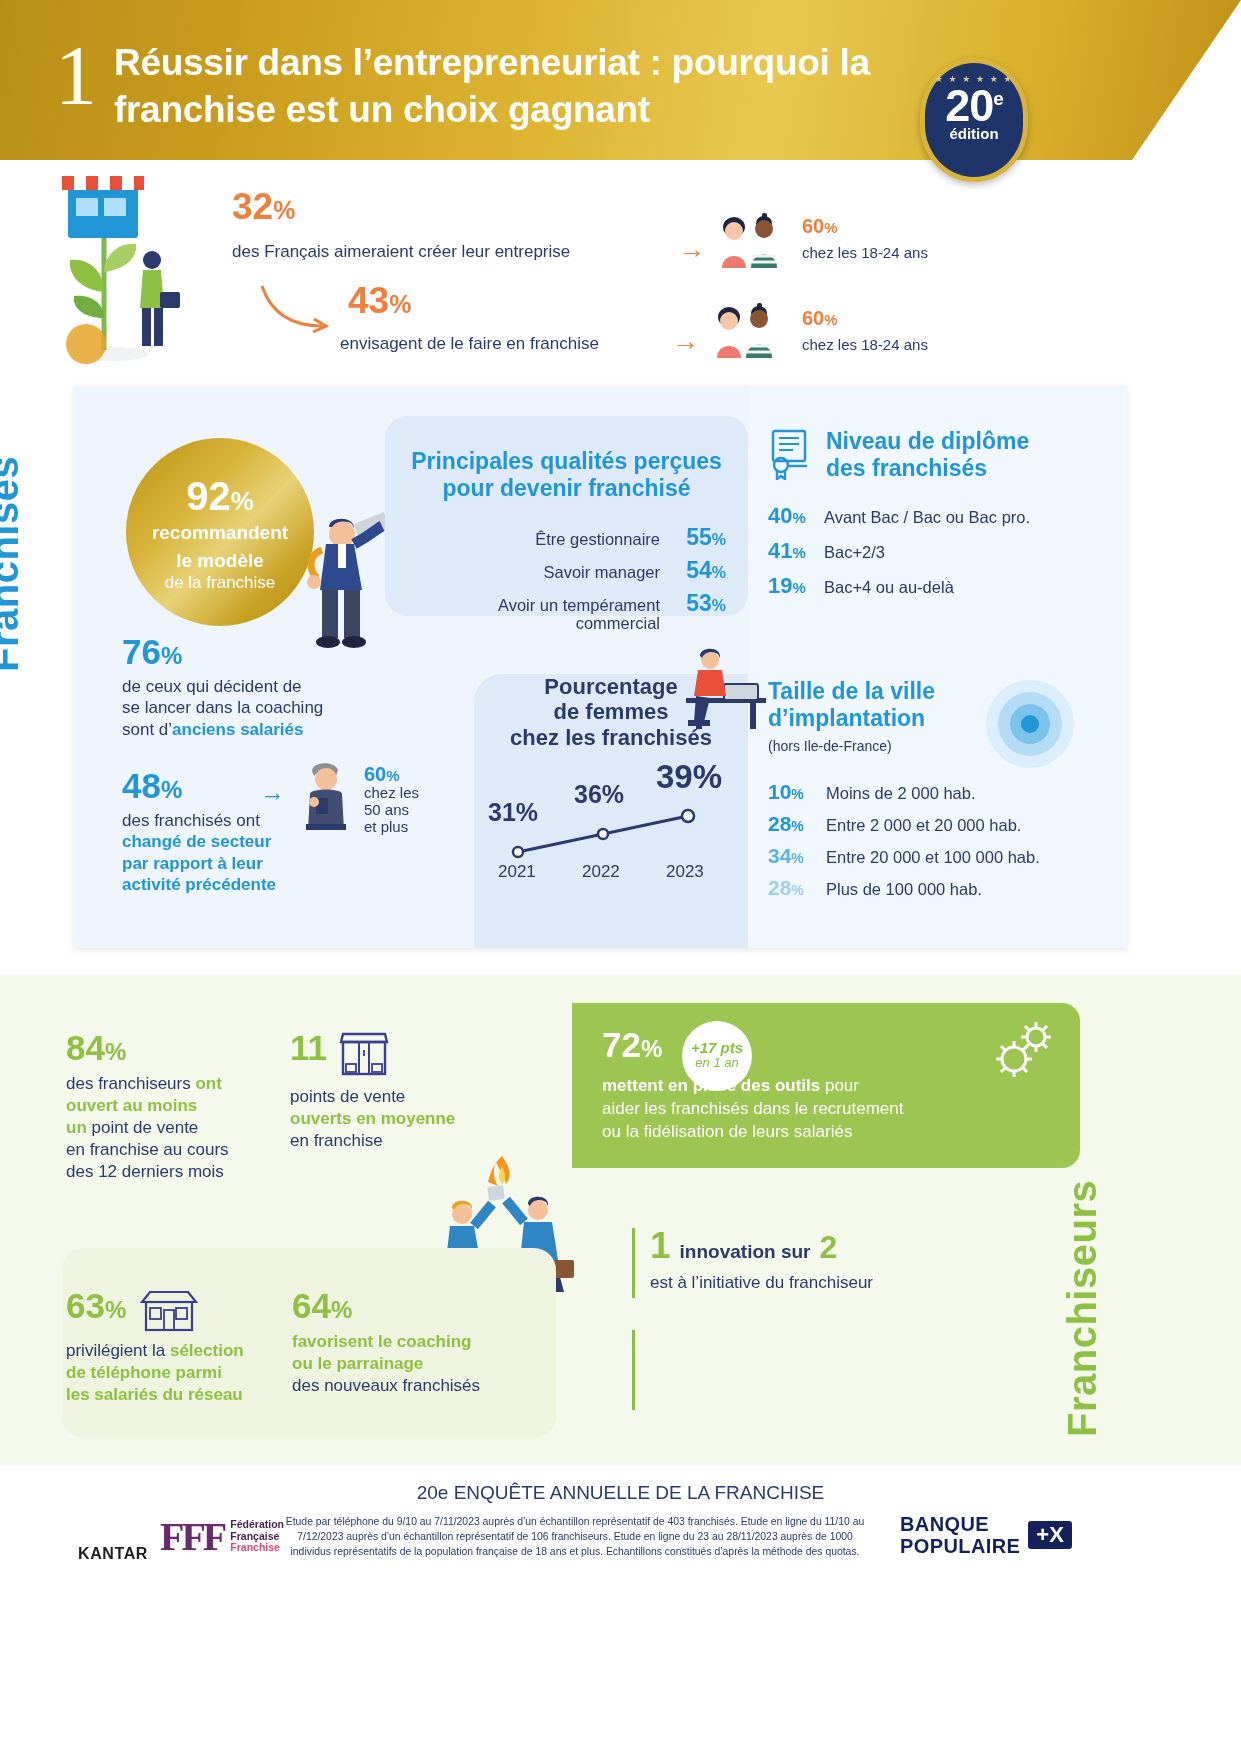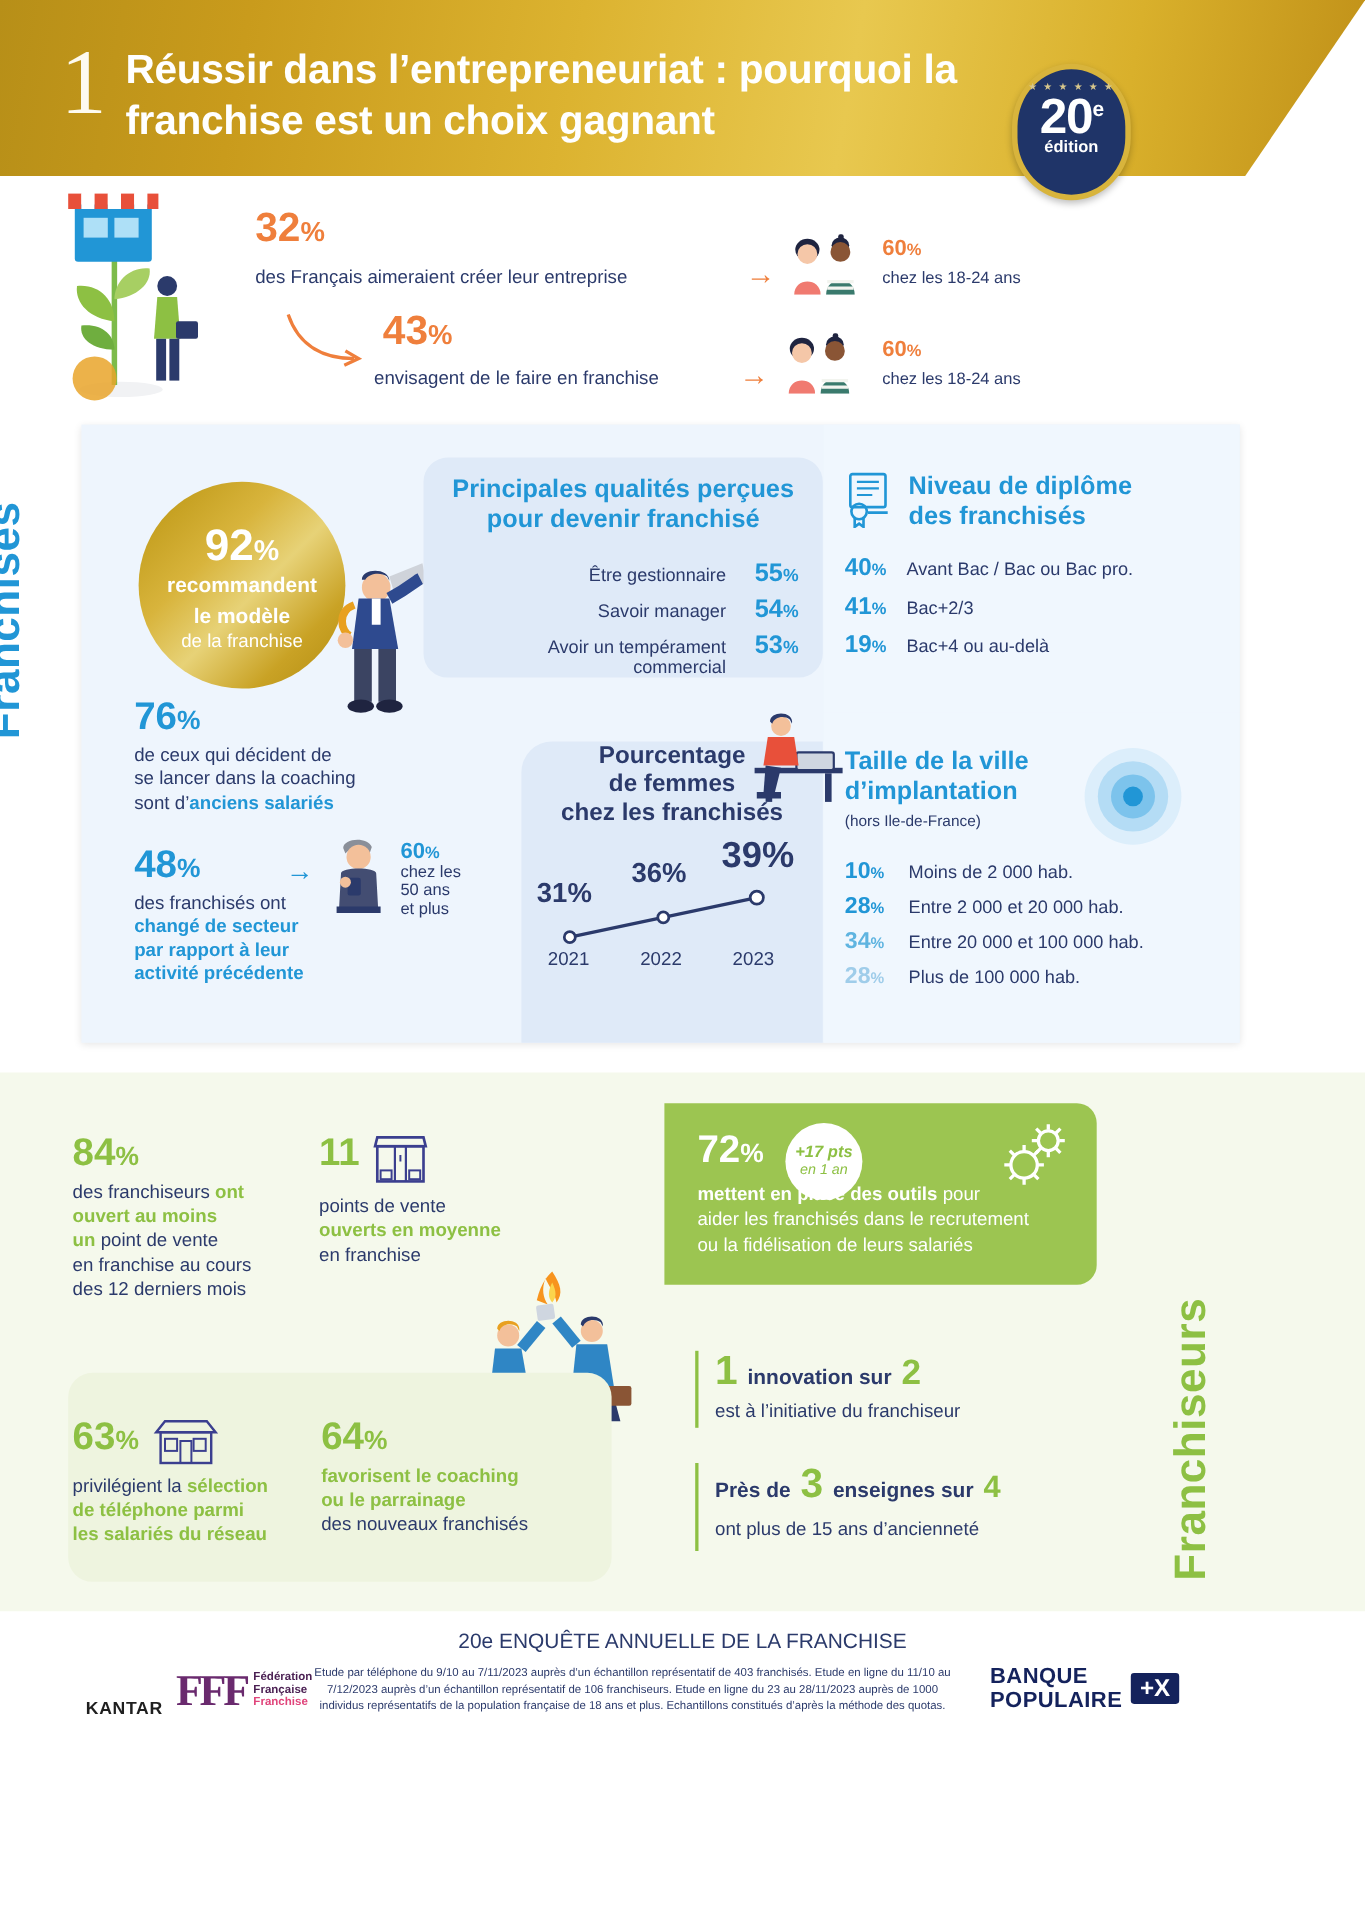--- a/index.html
+++ b/index.html
@@ -120,21 +120,21 @@
   .v-lab { font-size: 16.5px; color: #2b3a6b; }
 
   
   .fs-panel { position: absolute; left: 0; top: 975px; width: 1241px; height: 490px; background: #f5f9ec; }
   .fs-label { position: absolute; left: 1060px; top: 1437px; transform: rotate(-90deg); transform-origin: left top;
     font-size: 40px; font-weight: bold; color: #8dc043; letter-spacing: .5px; }
   .green-big { color: #8dc043; font-weight: bold; font-size: 35px; line-height: 1; }
   .green-big .pct { font-size: 24px; }
   .g-txt { font-size: 17px; color: #2b3a6b; line-height: 1.3; margin-top: 8px; }
   .g-txt .hl { color: #8dc043; font-weight: bold; }
-  .green-card { position: absolute; left: 604px; top: 1003px; width: 393px; height: 165px; background: #9cc551; border-radius: 0 18px 18px 0; color:#fff; }
+  .green-card { position: absolute; left: 572px; top: 1003px; width: 508px; height: 165px; background: #9cc551; border-radius: 0 18px 18px 0; color:#fff; }
   .badge17 { position: absolute; left: 110px; top: 18px; width: 70px; height: 70px; border-radius: 50%; background: #fff; color:#8dc043;
     font-size: 15px; font-weight: bold; font-style: italic; text-align: center; line-height: 1.15; }
   .soft-card { position: absolute; left: 62px; top: 1248px; width: 494px; height: 190px; background: #eef4df; border-radius: 22px; }
   .vline { position: absolute; width: 3px; background: #8dc043; }
 
   
   .footer { position: absolute; left: 0; top: 1465px; width: 1241px; height: 289px; background: #fff; }
   .foot-title { position: absolute; left: 0; top: 17px; width: 1241px; text-align: center; font-size: 19px; color: #2b3a6b; font-weight: 500; }
   .foot-fine { position: absolute; left: 280px; top: 50px; width: 590px; text-align: center; font-size: 10.4px; color: #2b3a6b; line-height: 1.42; }
   .kantar { position: absolute; left: 78px; top: 80px; font-size: 16px; font-weight: bold; color: #1f1f1f; letter-spacing: .6px; }
@@ -262,21 +262,21 @@
       <path d="M30 56 C14 62 18 80 26 84" stroke="#e8a020" stroke-width="7" fill="none"></path>
       <circle cx="22" cy="88" r="7" fill="#f3c09a"></circle>
       <path d="M62 50 C80 40 86 34 90 32" stroke="#2e4a8f" stroke-width="11" fill="none"></path>
       <rect x="30" y="96" width="16" height="48" fill="#3b4462"></rect>
       <rect x="52" y="96" width="16" height="48" fill="#3b4462"></rect>
       <ellipse cx="36" cy="148" rx="12" ry="6" fill="#1f2440"></ellipse>
       <ellipse cx="62" cy="148" rx="12" ry="6" fill="#1f2440"></ellipse>
     </svg>
 
     <div class="card-qual">
-      <div class="blue-title" style="text-align:center; padding-top:15px;">
+      <div class="blue-title" style="text-align:center; padding-top:32px;">
         <div>Principales qualités perçues</div>
         <div>pour devenir franchisé</div>
       </div>
       <div style="margin-top:22px; padding-right:22px;">
         <div class="qual-row">
           <div class="qual-lab">Être gestionnaire</div>
           <div class="qual-val"><span>55</span><span class="pct">%</span></div>
         </div>
         <div class="qual-row">
           <div class="qual-lab">Savoir manager</div>
@@ -525,29 +525,20 @@
   <div style="position:absolute; left:650px; top:1225px;">
     <div style="display:flex; align-items:baseline; gap:9px;">
       <span style="font-size:37px; font-weight:bold; color:#8dc043;">1</span>
       <span style="font-size:19px; font-weight:bold; color:#2b3a6b;">innovation sur</span>
       <span style="font-size:32px; font-weight:bold; color:#8dc043;">2</span>
     </div>
     <div style="font-size:17px; color:#2b3a6b; margin-top:6px;">est à l’initiative du franchiseur</div>
   </div>
 
   <div class="vline" style="left:632px; top:1330px; height:80px;"></div>
-  <div style="position:absolute; left:650px; top:1328px;">
-    <div style="display:flex; align-items:baseline; gap:9px;">
-      <span style="font-size:19px; font-weight:bold; color:#2b3a6b;">Près de</span>
-      <span style="font-size:37px; font-weight:bold; color:#8dc043;">3</span>
-      <span style="font-size:19px; font-weight:bold; color:#2b3a6b;">enseignes sur</span>
-      <span style="font-size:28px; font-weight:bold; color:#8dc043;">4</span>
-    </div>
-    <div style="font-size:17px; color:#2b3a6b; margin-top:10px;">ont plus de 15 ans d’ancienneté</div>
-  </div>
 
   <div class="footer">
     <div class="foot-title">20e ENQUÊTE ANNUELLE DE LA FRANCHISE</div>
     <div class="foot-fine">Etude par téléphone du 9/10 au 7/11/2023 auprès d’un échantillon représentatif de 403 franchisés. Etude en ligne du 11/10 au 7/12/2023 auprès d’un échantillon représentatif de 106 franchiseurs. Etude en ligne du 23 au 28/11/2023 auprès de 1000 individus représentatifs de la population française de 18 ans et plus. Echantillons constitués d’après la méthode des quotas.</div>
     <div class="kantar">KANTAR</div>
     <div class="fff">
       <div style="display:flex; align-items:center; gap:6px;">
         <div class="fff-letters">FFF</div>
         <div class="fff-txt">
           <div>Fédération</div>

